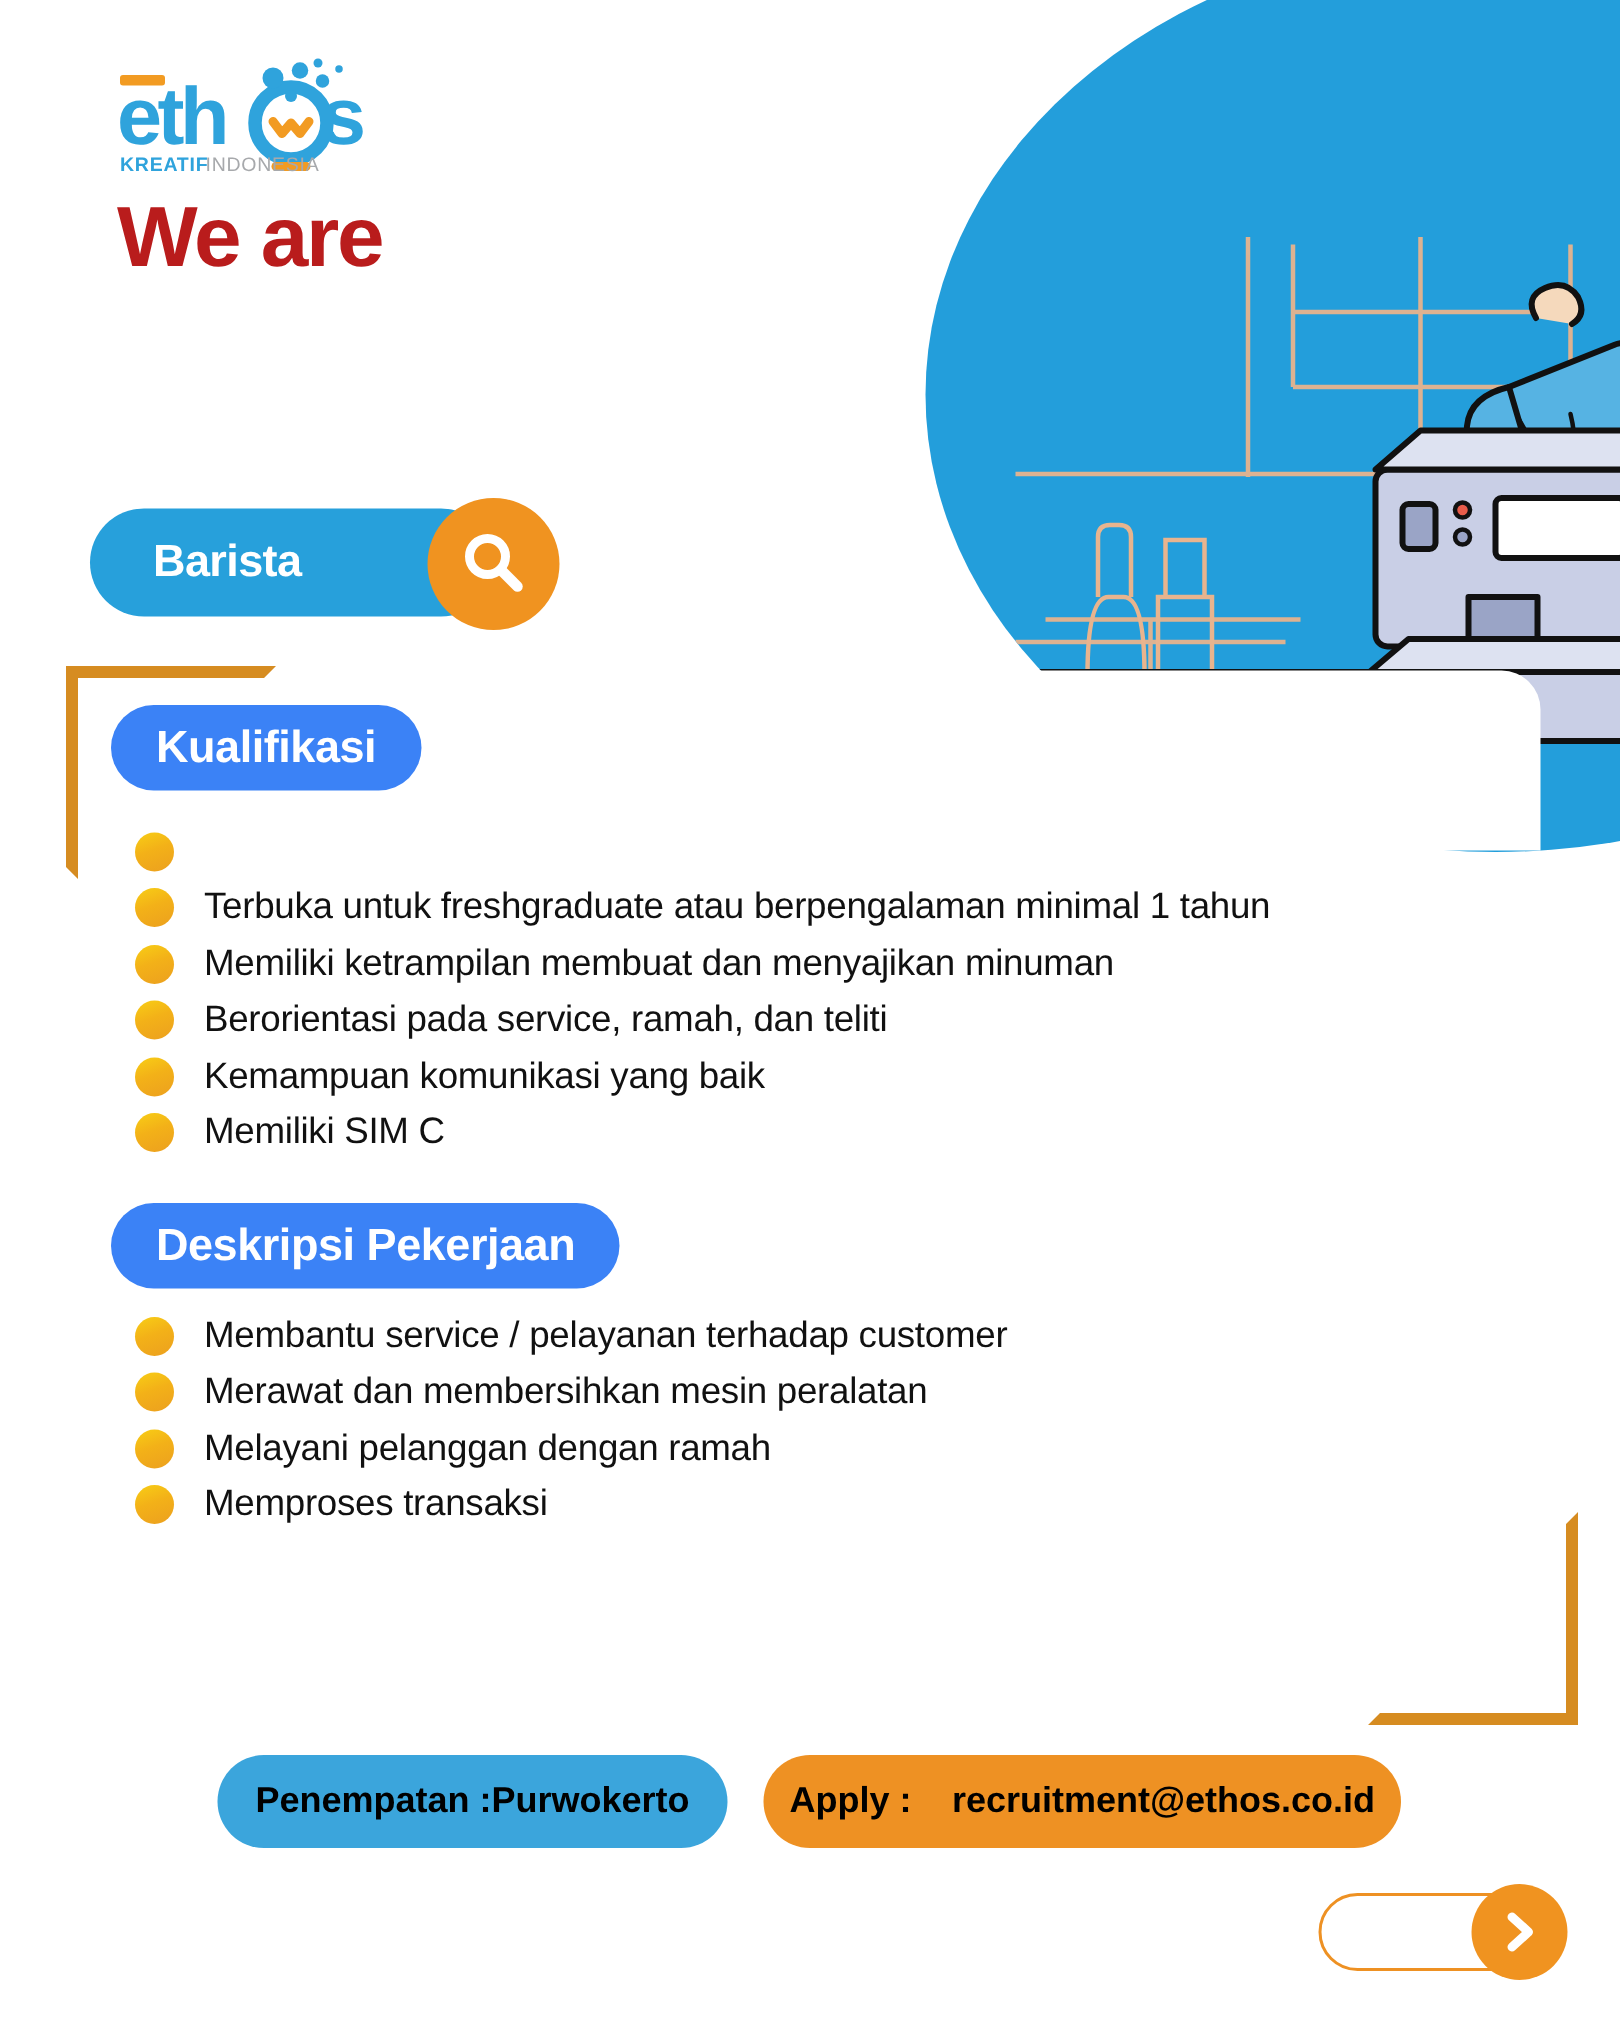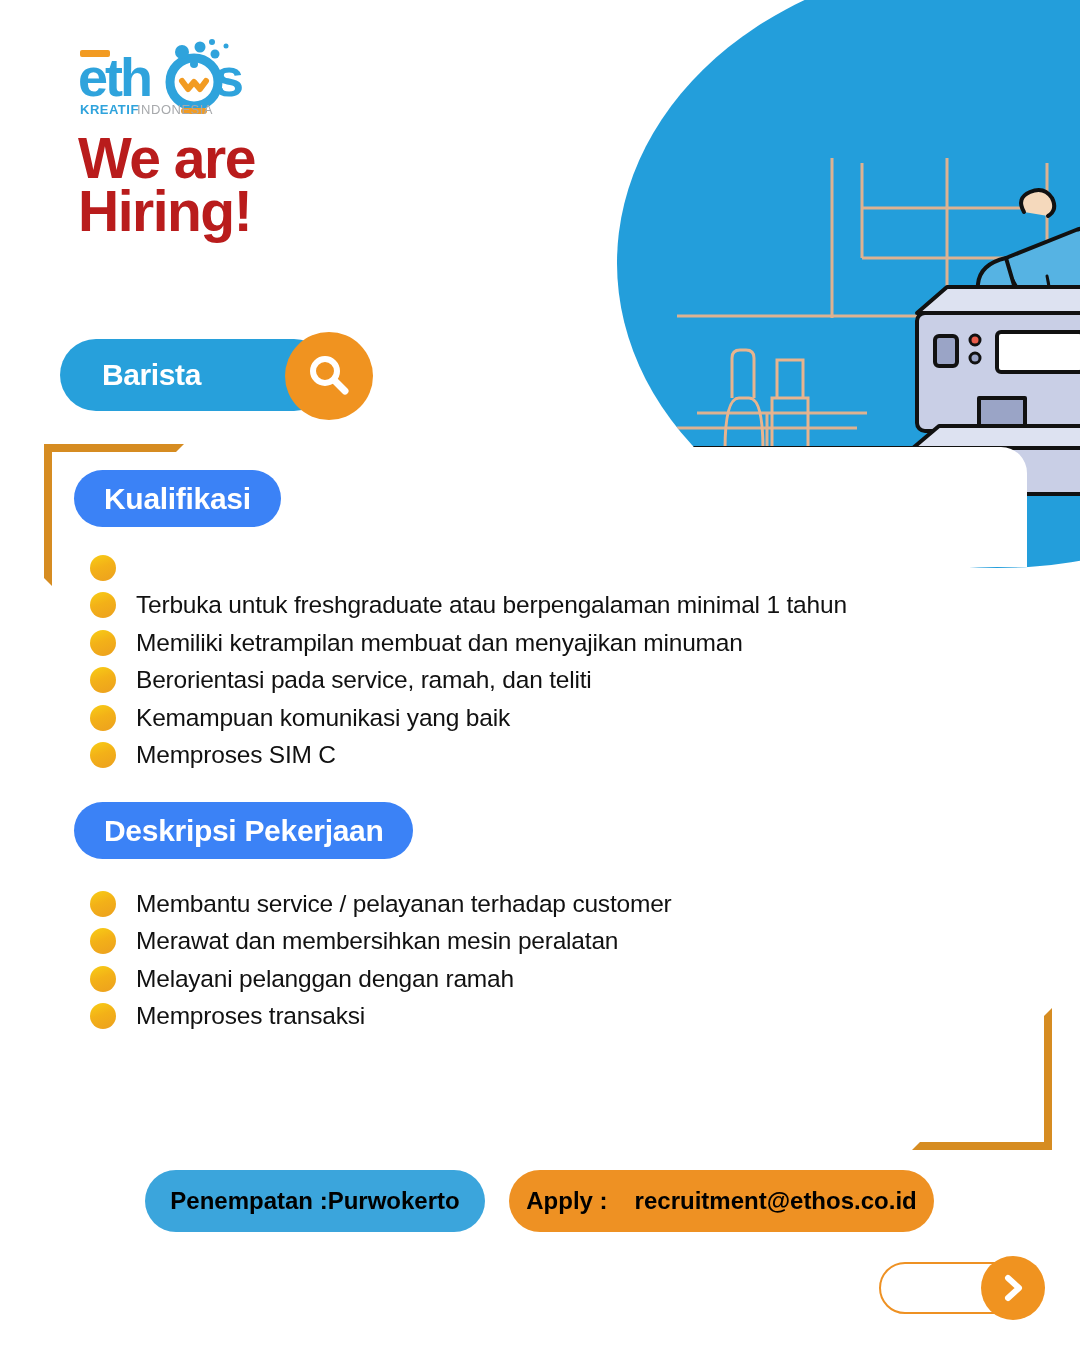--- a/index.html
+++ b/index.html
@@ -95,21 +95,21 @@
     color:#ffffff;
     font-size:30px; font-weight:bold;
     letter-spacing:-0.3px;
   }
   #sec-qual{ left:74px; top:470px; }
   #sec-desc{ left:74px; top:802px; }
 
   
   .blist{ position:absolute; left:90px; }
   #list-qual{ top:549px; }
-  #list-desc{ top:872px;margin-top:13px; }
+  #list-desc{ top:872px; }
   .bitem{
     display:flex; align-items:center;
     height:37.5px;
   }
   .bdot{
     width:26px; height:26px; border-radius:50%;
     background:linear-gradient(160deg,#F8CE15 0%,#F3B118 45%,#ECA01F 100%);
     flex:0 0 26px;
   }
   .btext{
@@ -275,21 +275,20 @@
     <circle cx="148" cy="8" r="2.5" fill="#2FA3DC"></circle>
     <path d="M104 43 l6 8 l6 -7 l6 7 l6 -8" fill="none" stroke="#F29B22" stroke-width="6" stroke-linecap="round" stroke-linejoin="round"></path>
     <rect x="103" y="70" width="26" height="6" rx="3" fill="#F29B22"></rect>
     <text x="2" y="76" font-family="Liberation Sans, sans-serif" font-size="13" font-weight="bold" fill="#2FA3DC" letter-spacing="0.5">KREATIF</text>
     <text x="59" y="76" font-family="Liberation Sans, sans-serif" font-size="13" fill="#A7A9AC" letter-spacing="0.5">INDONESIA</text>
   </svg>
 </div>
 
 <div class="headline">
   <span>We are</span>
-  <span class="l2">Hiring!</span>
 </div>
 
 <div class="role-pill">
   <span class="role-label">Barista</span>
 </div>
 <div class="role-search">
   <svg width="48" height="48" viewBox="0 0 48 48" xmlns="http://www.w3.org/2000/svg">
     <circle cx="20" cy="19" r="12" fill="none" stroke="#ffffff" stroke-width="6"></circle>
     <path d="M29 28 L40 39" stroke="#ffffff" stroke-width="7" stroke-linecap="round"></path>
   </svg>
@@ -322,21 +321,21 @@
   <div class="bitem">
     <span class="bdot"></span>
     <span class="btext">Berorientasi pada service, ramah, dan teliti</span>
   </div>
   <div class="bitem">
     <span class="bdot"></span>
     <span class="btext">Kemampuan komunikasi yang baik</span>
   </div>
   <div class="bitem">
     <span class="bdot"></span>
-    <span class="btext">Memproses SIM C</span>
+    <span class="btext">Memiliki SIM C</span>
   </div>
 </div>
 
 <div class="sec-badge" id="sec-desc">Deskripsi Pekerjaan</div>
 <div class="blist" id="list-desc">
   <div class="bitem">
     <span class="bdot"></span>
     <span class="btext">Membantu service / pelayanan terhadap customer</span>
   </div>
   <div class="bitem">

